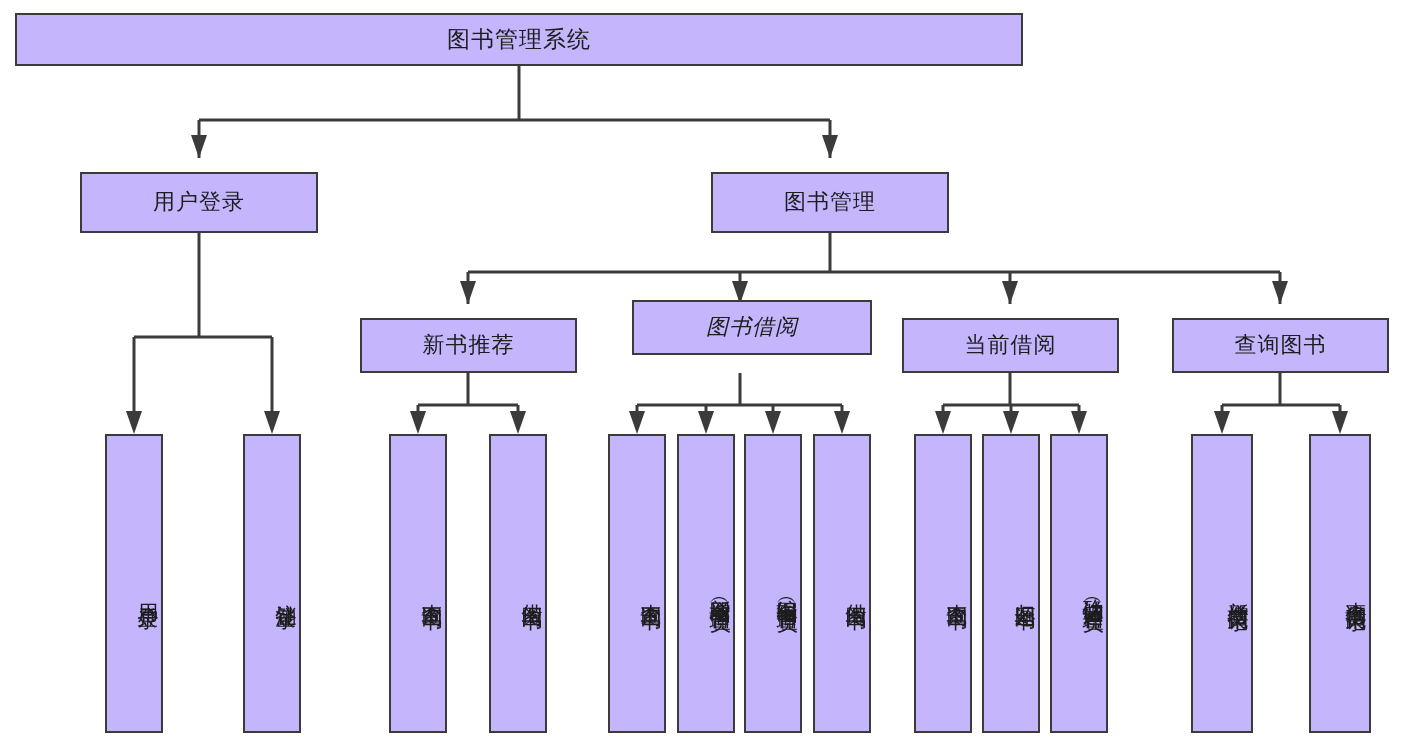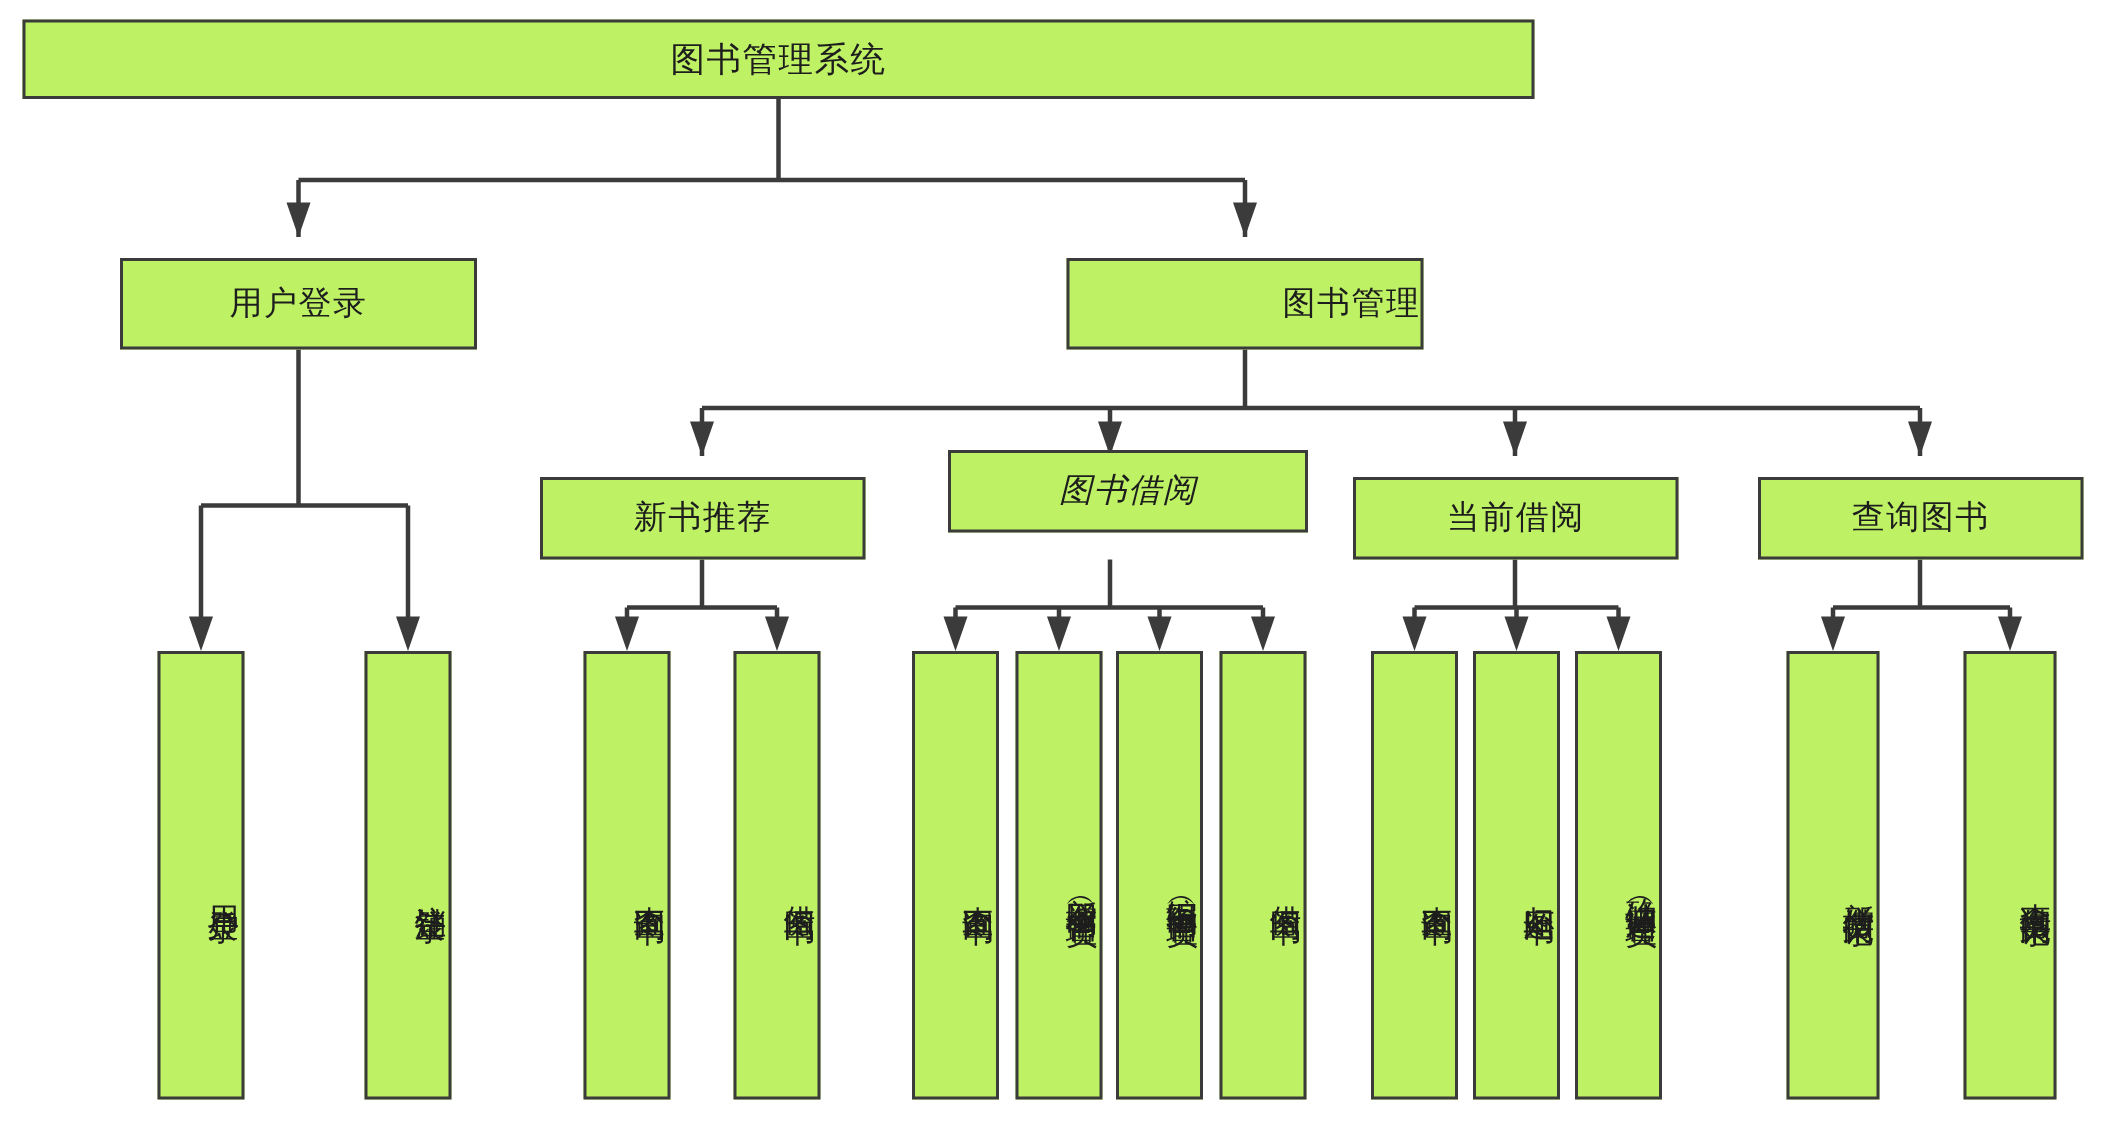--- a/index.html
+++ b/index.html
@@ -8,21 +8,21 @@
     width:1405px;height:747px;
     overflow:hidden;
     position:relative;
   }
   #diagram{
     position:absolute;left:0;top:0;width:1405px;height:747px;
   }
   .node{
     position:absolute;
     box-sizing:border-box;
-    background:#bef264;
+    background:#c4b5fd;
     border:2px solid #3b3b3b;
     display:flex;
     align-items:center;
     justify-content:center;
     color:#1d1d1d;
   }
   .node.horiz{
     font-size:22px;
     line-height:1.2;
     letter-spacing:1px;
@@ -130,21 +130,21 @@
     </g>
   </svg>
 
   <div class="node horiz root" style="left:15px;top:13px;width:1008px;height:53px;">
     <span>图书管理系统</span>
   </div>
 
   <div class="node horiz" style="left:80px;top:172px;width:238px;height:61px;">
     <span>用户登录</span>
   </div>
-  <div class="node horiz" style="left:711px;top:172px;width:238px;height:61px;justify-content:flex-end;">
+  <div class="node horiz" style="left:711px;top:172px;width:238px;height:61px;">
     <span>图书管理</span>
   </div>
 
   <div class="node horiz" style="left:360px;top:318px;width:217px;height:55px;">
     <span>新书推荐</span>
   </div>
   <div class="node horiz" style="left:632px;top:300px;width:240px;height:55px;font-style:italic;">
     <span>图书借阅</span>
   </div>
   <div class="node horiz" style="left:902px;top:318px;width:217px;height:55px;">

